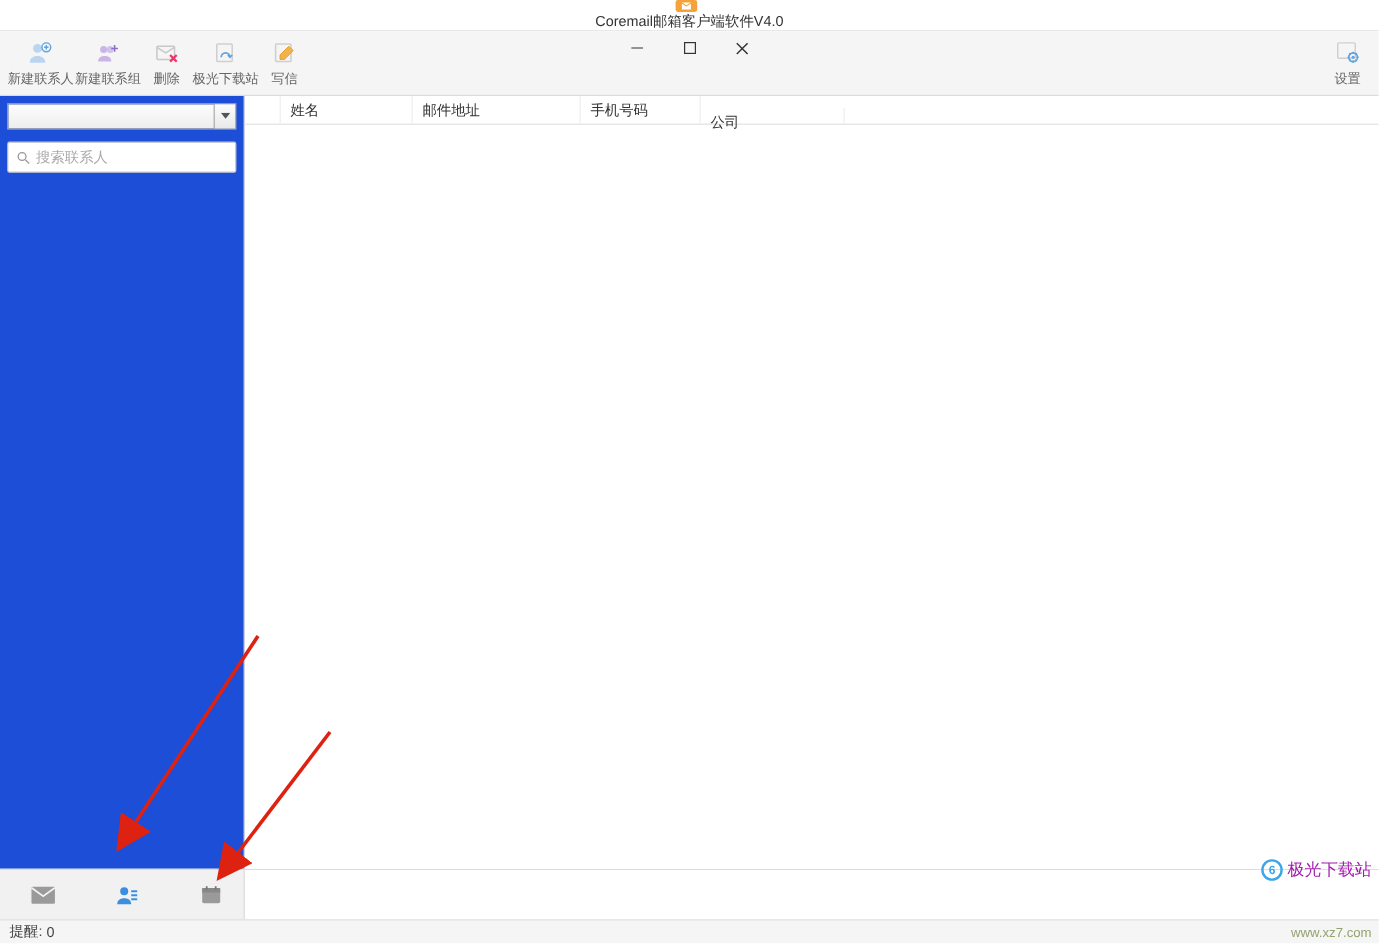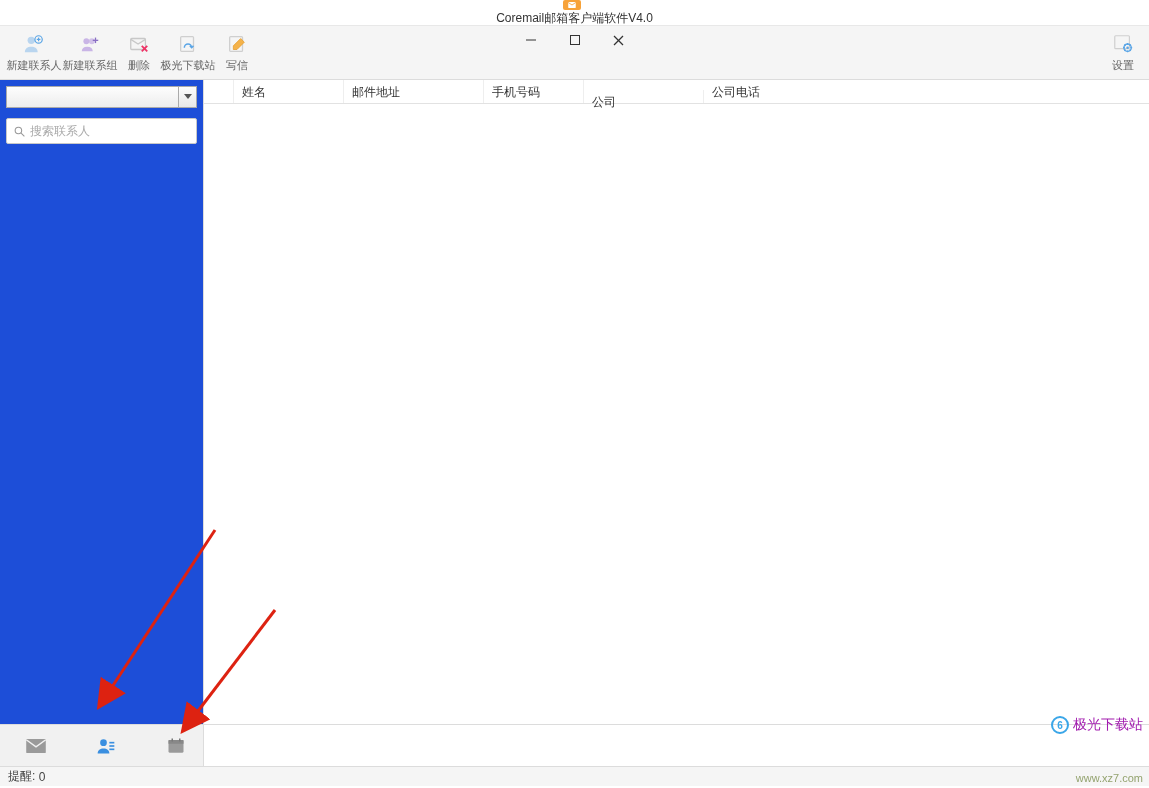--- a/index.html
+++ b/index.html
@@ -188,21 +188,20 @@
     </div>
   </div>
 
   <div class="main">
     <div class="thead">
       <div class="th col0"></div>
       <div class="th col1">姓名</div>
       <div class="th col2">邮件地址</div>
       <div class="th col3">手机号码</div>
       <div class="th col4">公司</div>
-      <div class="th col5">公司电话</div>
     </div>
     <div style="flex:1"></div>
   </div>
 </div>
 
 <div class="bottom-row">
   <div class="bottom-nav">
     <div class="nav-row">
       <div class="nav-ico">
         <svg width="22" height="16" viewBox="0 0 24 18">

